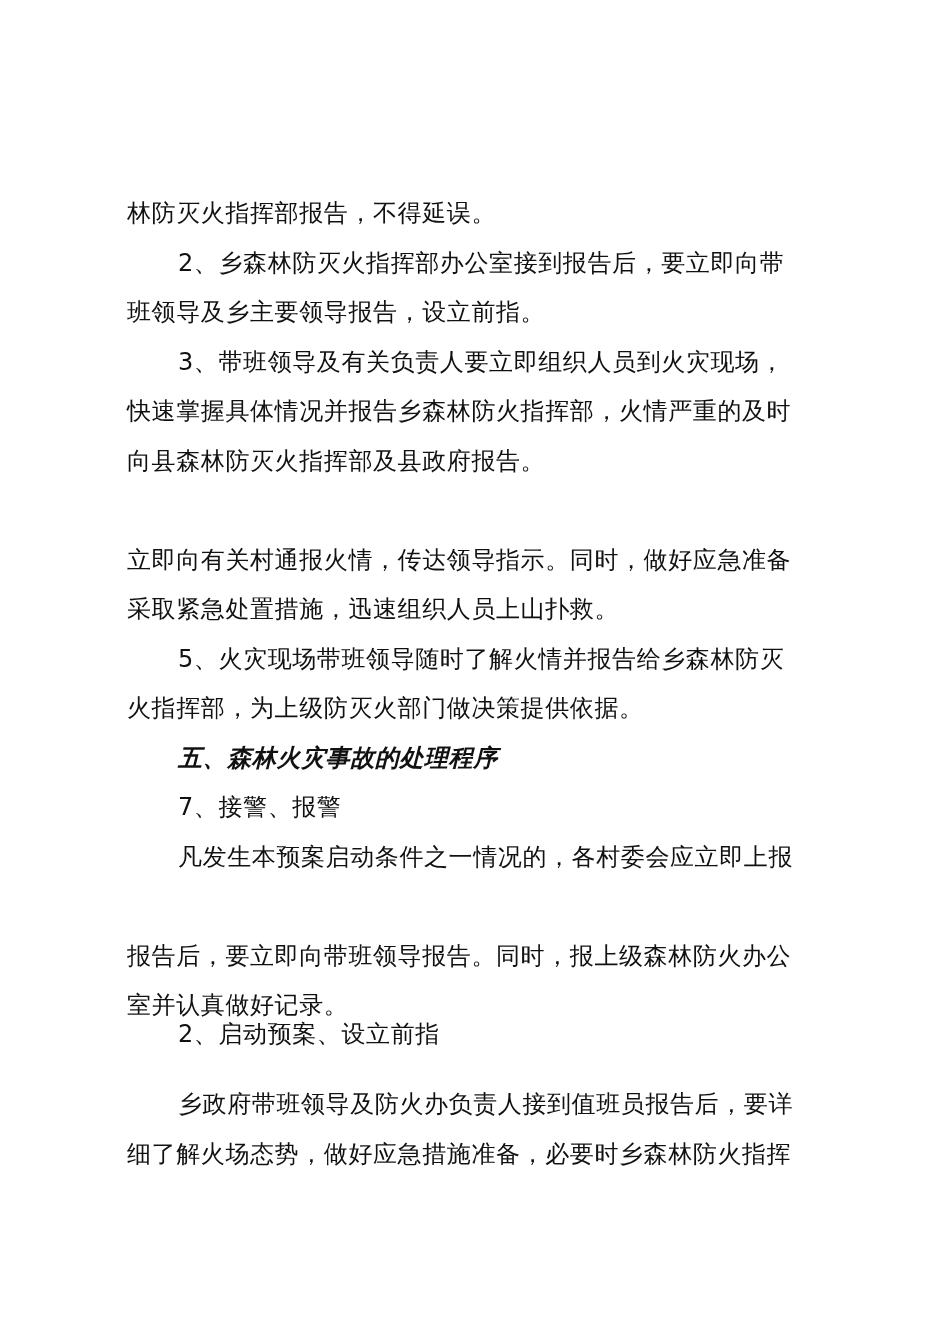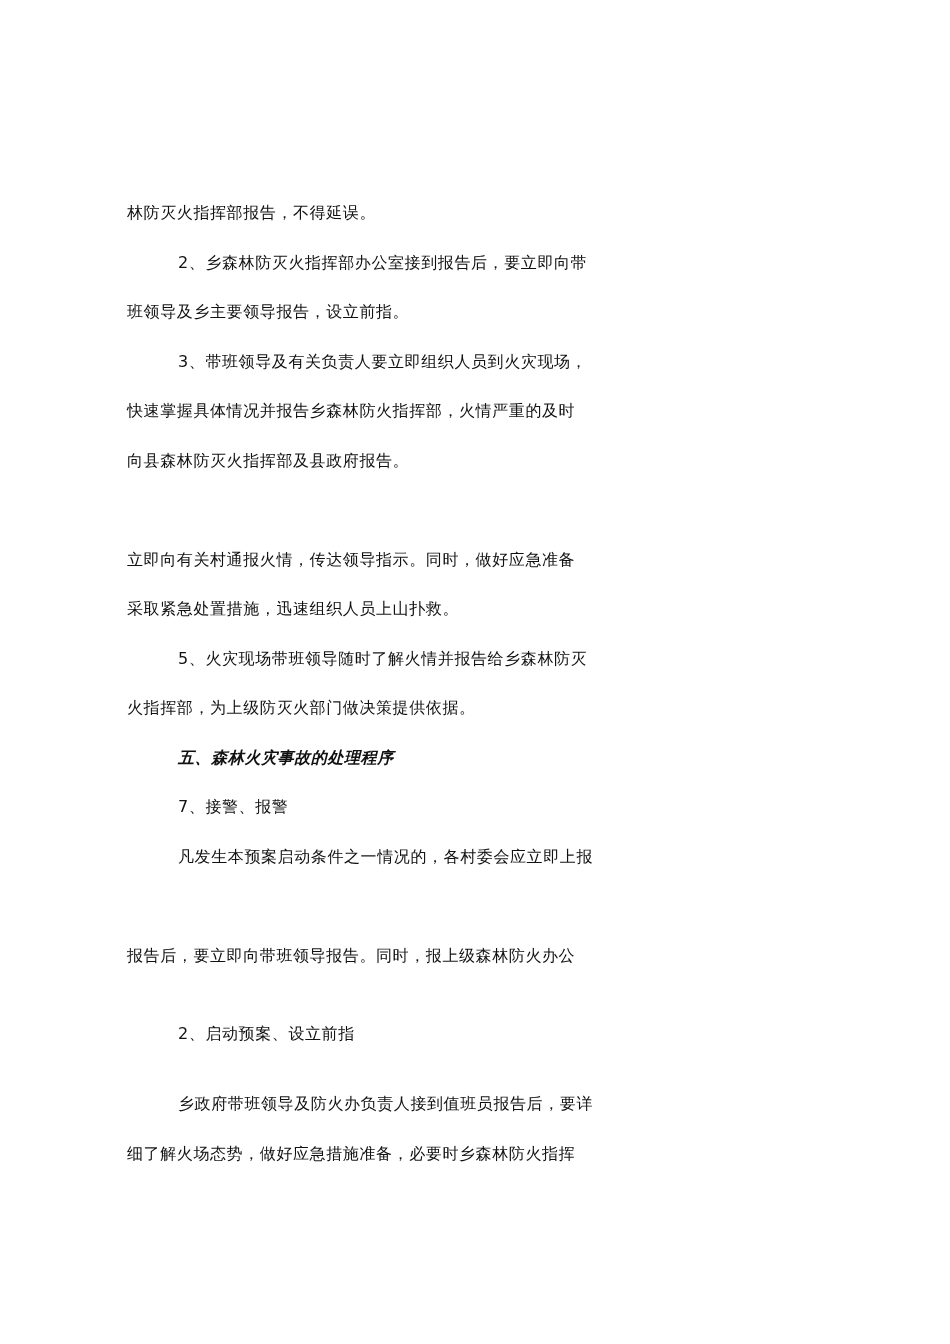--- a/index.html
+++ b/index.html
@@ -3,21 +3,21 @@
   <meta charset="utf-8">
   <style>
     html, body { margin: 0; padding: 0; background: #ffffff; }
     body { width: 950px; height: 1344px; position: relative; overflow: hidden; }
     .page {
       position: absolute; left: 0; top: 0; width: 950px; height: 1344px; background: #ffffff;
     }
     .line {
       position: absolute; left: 127px; width: 700px;
       font-family: "DejaVu Sans", "Liberation Sans", sans-serif;
-      font-size: 16px; line-height: 30px; color: #111111;
+      font-size: 24px; line-height: 30px; color: #111111;
       white-space: nowrap; letter-spacing: 0.6px;
     }
     .indent { left: 178px; width: 650px; }
     .bold { font-weight: bold; font-style: italic; }
   </style>
 </head>
 <body>
 
 <div class="page">
   <div class="line" style="top:198px">林防灭火指挥部报告，不得延误。</div>
@@ -27,16 +27,17 @@
   <div class="line" style="top:396px">快速掌握具体情况并报告乡森林防火指挥部，火情严重的及时</div>
   <div class="line" style="top:446px">向县森林防灭火指挥部及县政府报告。</div>
   <div class="line" style="top:545px">立即向有关村通报火情，传达领导指示。同时，做好应急准备</div>
   <div class="line" style="top:594px">采取紧急处置措施，迅速组织人员上山扑救。</div>
   <div class="line indent" style="top:644px">5、火灾现场带班领导随时了解火情并报告给乡森林防灭</div>
   <div class="line" style="top:693px">火指挥部，为上级防灭火部门做决策提供依据。</div>
   <div class="line indent bold" style="top:743px">五、森林火灾事故的处理程序</div>
   <div class="line indent" style="top:792px">7、接警、报警</div>
   <div class="line indent" style="top:842px">凡发生本预案启动条件之一情况的，各村委会应立即上报</div>
   <div class="line" style="top:941px">报告后，要立即向带班领导报告。同时，报上级森林防火办公</div>
+  <div class="line" style="top:990px">室并认真做好记录。</div>
   <div class="line indent" style="top:1019px">2、启动预案、设立前指</div>
   <div class="line indent" style="top:1089px">乡政府带班领导及防火办负责人接到值班员报告后，要详</div>
   <div class="line" style="top:1139px">细了解火场态势，做好应急措施准备，必要时乡森林防火指挥</div>
 </div>
 
 </body></html>

